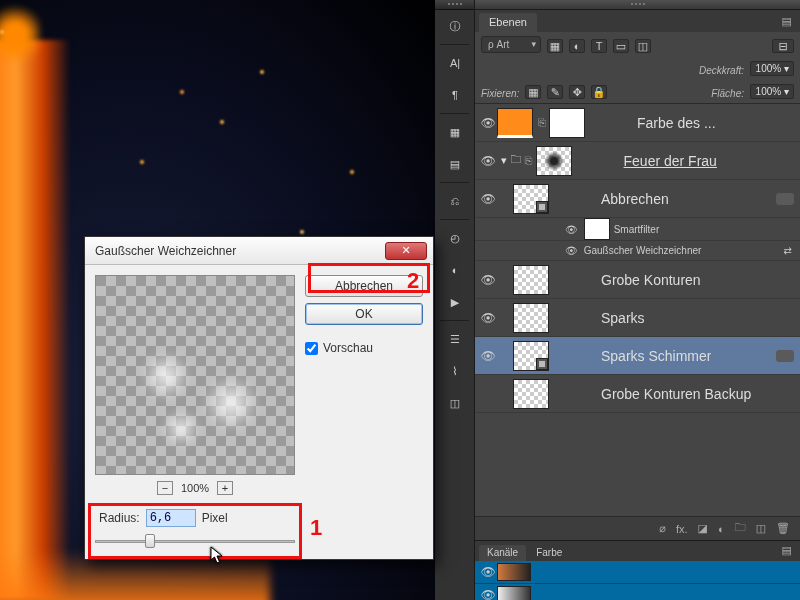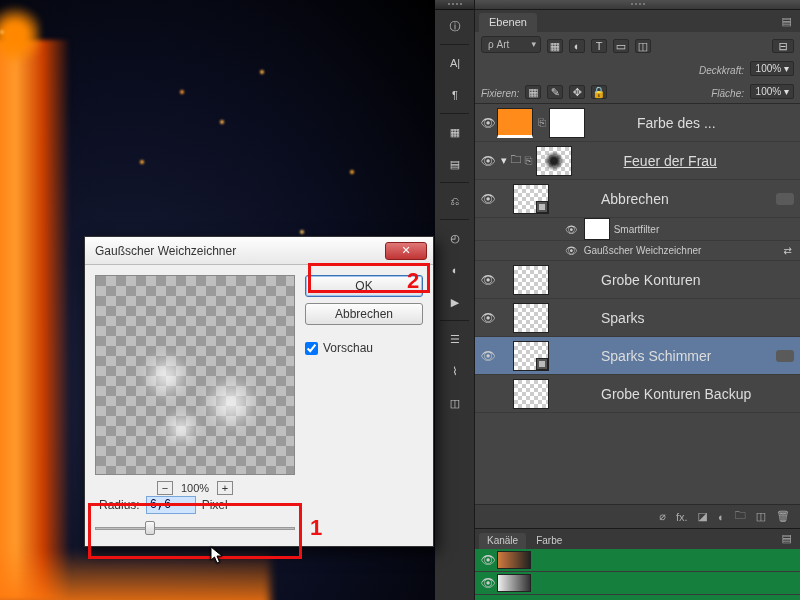--- a/index.html
+++ b/index.html
@@ -36,38 +36,38 @@
 .thumb.white { background:#fff;}
 .thumb.orange { background:#ff8c1a; border-bottom:3px solid #fff;}
 .link-ic { width:10px; color:#aaa; text-align:center; font-size:10px; margin-right:2px;}
 .layer-name { color:#ddd; font-size:14px; white-space:nowrap; overflow:hidden; text-overflow:ellipsis;padding-left:48px;}
 .layer-name.ul { text-decoration:underline;}
 .fx-ind { margin-left:auto; background:#5a5a5a; width:18px; height:12px; border-radius:3px; margin-right:6px;}
 .sub-row { padding-left:90px; min-height:20px; display:flex; align-items:center; border-bottom:1px solid #3a3a3a; font-size:10px; color:#ccc;}
 .sub-row .ei { margin-right:6px;}
 .panel-footer { height:24px; background:#3d3d3d; border-top:1px solid #2a2a2a; display:flex; align-items:center; justify-content:flex-end; gap:10px; padding:0 10px; color:#aaa;}
 .panel-footer span { font-size:11px;}
-.channels { height:72px; background:#15803d; border-top:1px solid #1a1a1a; display:flex; flex-direction:column;}
+.channels { height:60px; background:#0369a1; border-top:1px solid #1a1a1a; display:flex; flex-direction:column;}
 .ch-tabs { height:20px; background:#383838; display:flex; padding-left:4px; align-items:flex-end;}
 .ch-tab { padding:2px 8px 3px; font-size:10px; color:#ccc; border-top-left-radius:3px; border-top-right-radius:3px; margin-right:2px;}
 .ch-tab.active { background:#454545;}
 .ch-body { flex:1; overflow:hidden;}
 .ch-row { display:flex; align-items:center; padding:2px 4px; border-bottom:1px solid #3a3a3a;}
 .ch-thumb { width:34px; height:18px; background:#888; border:1px solid #222; margin-right:6px;}
 
 .dialog { position:absolute; left:84px; top:236px; width:350px; background:#f0f0f0; border:1px solid #333; box-shadow: 4px 6px 14px rgba(0,0,0,.7);}
 .dlg-title { height:28px; background:linear-gradient(#fdfdfd,#e8e8e8); border-bottom:1px solid #bbb; display:flex; align-items:center; padding:0 6px 0 10px; color:#333; font-size:12px;}
 .dlg-close { margin-left:auto; width:42px; height:18px; background:linear-gradient(#e07777,#c13434); border:1px solid #8a1f1f; border-radius:3px; color:#fff; display:flex; align-items:center; justify-content:center; font-size:11px;}
 .dlg-body { display:flex; padding:10px; gap:10px;}
 .preview { width:200px;}
 .preview-img { width:200px; height:200px; background: repeating-conic-gradient(#bfbfbf 0 25%, #9a9a9a 0 50%) 0 0/20px 20px; border:1px solid #888; position:relative;}
 .blob{position:absolute;border-radius:50%;background:radial-gradient(circle,#ffffffdd 0%,#ffffff55 40%,transparent 70%);filter:blur(5px);}
 .zoom-row { display:flex; justify-content:center; align-items:center; gap:8px; margin-top:6px; color:#333;}
 .zoom-btn { width:16px; height:14px; border:1px solid #888; background:#eee; display:flex; align-items:center; justify-content:center; font-size:11px; color:#333;}
-.radius-row { display:flex; align-items:center; gap:6px; margin-top:1px; color:#333; font-size:12px; padding-left:4px;}
+.radius-row { display:flex; align-items:center; gap:6px; margin-top:14px; color:#333; font-size:12px; padding-left:4px;}
 .radius-in { width:50px; border:1px solid #7aa7d9; background:#cfe4ff; padding:1px 3px; color:#004; font-size:12px; text-align:left;font-family:Liberation Mono, monospace;}
 .slider { width:200px; height:16px; margin-top:6px; position:relative;}
 .slider-track { position:absolute; left:0; right:0; top:7px; height:3px; background:#bfbfbf; border:1px solid #999;}
 .slider-thumb { position:absolute; left:50px; top:1px; width:10px; height:14px; background:linear-gradient(#fafafa,#d8d8d8); border:1px solid #888; border-radius:2px;}
 .dlg-right { flex:1; display:flex; flex-direction:column; gap:6px;}
 .dlg-btn { height:22px; background:linear-gradient(#fdfdfd,#e3e3e3); border:1px solid #8a8a8a; border-radius:3px; color:#333; font-size:12px; display:flex; align-items:center; justify-content:center;}
 .dlg-btn.primary { border:1px solid #3a72b5; box-shadow: inset 0 0 0 1px #9fc3ea;}
 .check-row { display:flex; align-items:center; gap:5px; margin-top:10px; color:#333; font-size:12px;}
 .check-row input { width:13px; height:13px;}
 
@@ -272,22 +272,22 @@
         <span>Radius:</span>
         <input class="radius-in" value="6,6" style="">
         <span>Pixel</span>
       </div>
       <div class="slider">
         <div class="slider-track"></div>
         <div class="slider-thumb"></div>
       </div>
     </div>
     <div class="dlg-right">
+      <div class="dlg-btn">Abbrechen</div>
       <div class="dlg-btn primary">OK</div>
-      <div class="dlg-btn">Abbrechen</div>
       <label class="check-row">
         <input type="checkbox" checked="" style="">
         <span>Vorschau</span>
       </label>
     </div>
   </div>
 </div>
 
 <div class="hl" style="left:88px; top:503px; width:214px; height:56px;"></div>
 <div class="hl-num" style="left:310px; top:515px;">1</div>

